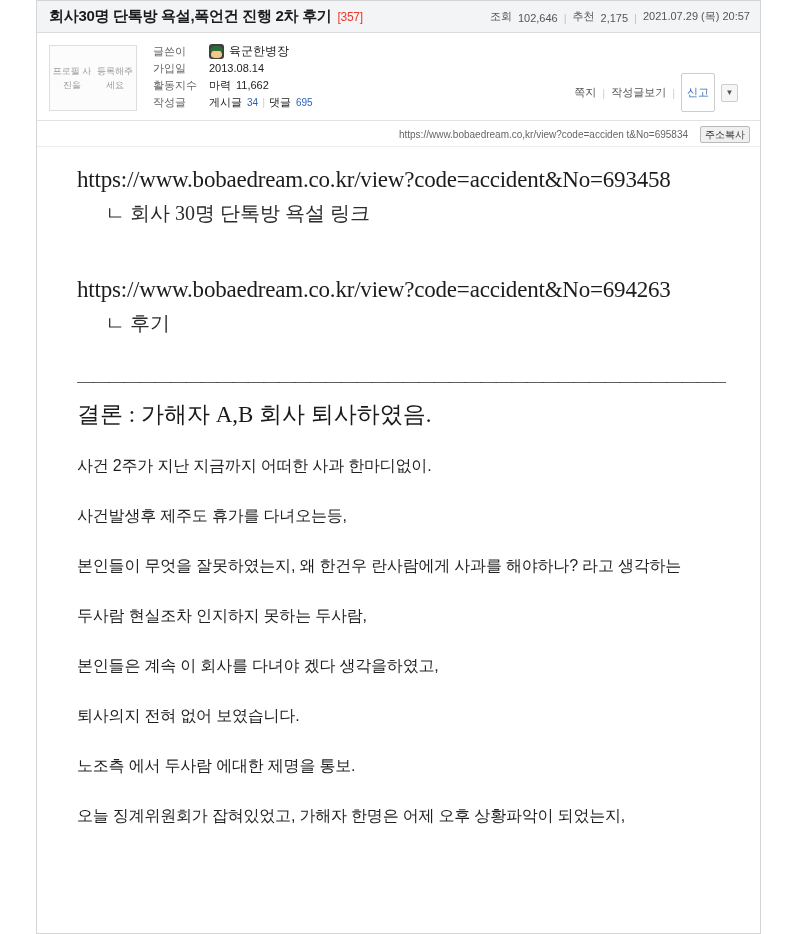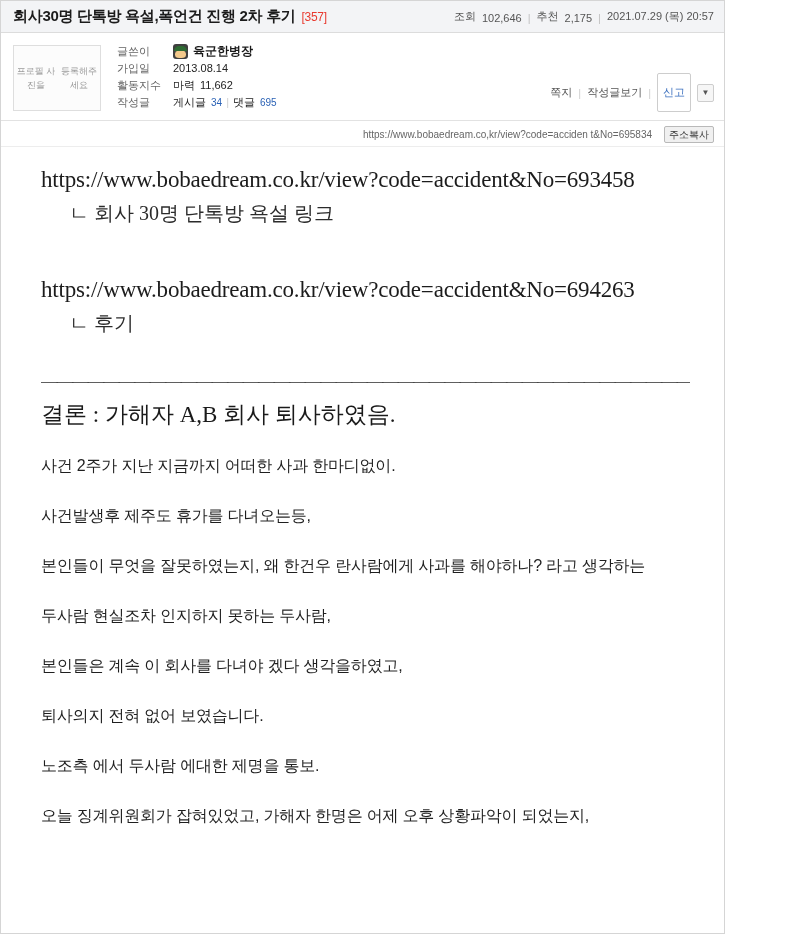--- a/index.html
+++ b/index.html
@@ -14,20 +14,21 @@
     color: #222;
     overflow: hidden;
   }
   .page {
     position: relative;
     width: 725px;
     height: 934px;
     box-sizing: border-box;
     border: 1px solid #d5d5d5;
     background: #fff;
+    margin-left: 36px;
   }
 
   
   .titlebar {
     display: flex;
     align-items: center;
     justify-content: space-between;
     background: #f3f4f6;
     border-bottom: 1px solid #dcdcdc;
     padding: 8px 10px 9px 12px;
@@ -102,21 +103,21 @@
     color: #666;
     flex: none;
   }
   .meta-value {
     color: #222;
   }
   .nickname {
     display: flex;
     align-items: center;
     gap: 5px;
-    font-weight: bold;
+    font-weight: normal;
     color: #1a1a1a;
     font-size: 12px;
   }
   .avatar {
     width: 15px;
     height: 15px;
     border-radius: 3px;
     background: #3f3f3f;
     position: relative;
     display: inline-block;
@@ -147,21 +148,21 @@
     text-decoration: none;
     font-size: 10px;
   }
   .divider-dot {
     color: #cfcfcf;
     margin: 0 4px;
   }
 
   .info-actions {
     position: absolute;
-    right: 10px;
+    right: 22px;
     bottom: 8px;
     font-size: 11px;
     color: #555;
     display: flex;
     align-items: center;
     gap: 6px;
   }
   .info-actions .sep { color: #cfcfcf; }
   .report-btn {
     border: 1px solid #cdcdcd;

